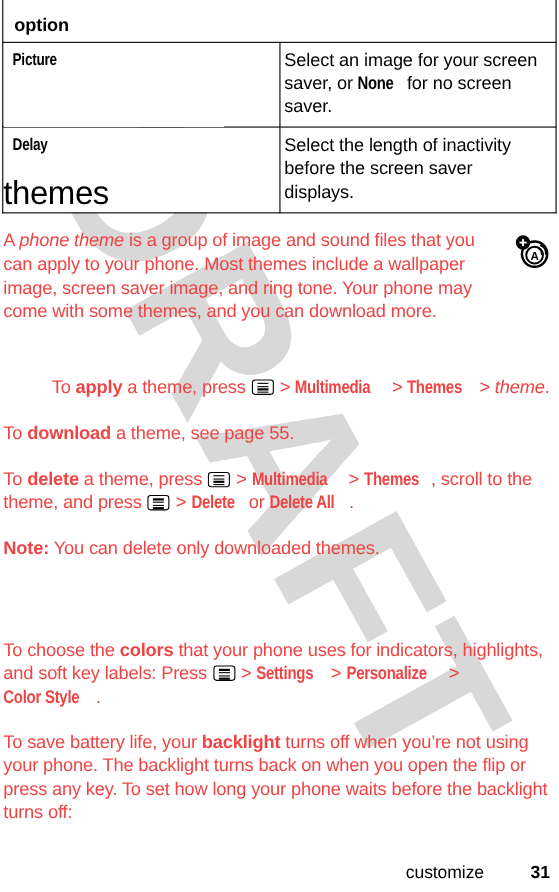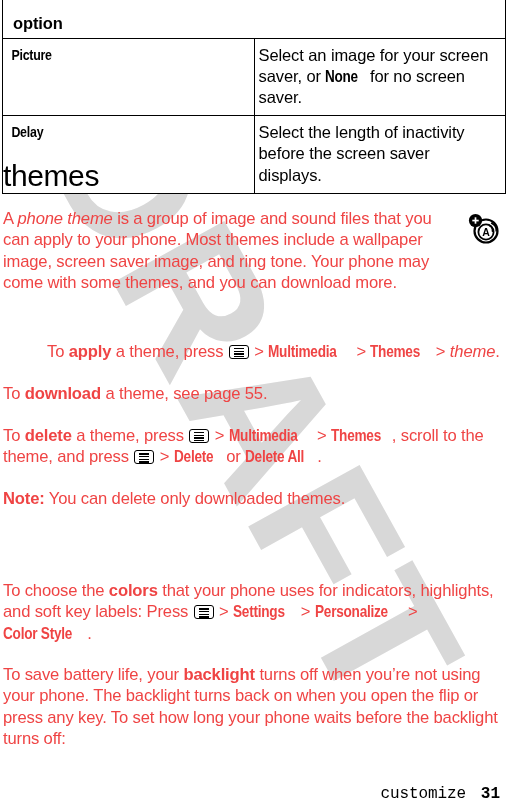--- a/index.html
+++ b/index.html
@@ -163,22 +163,21 @@
     height: 34px;
   }
 
   
   .footer {
     position: absolute;
     bottom: 8px;
     right: 8px;
     display: flex;
     align-items: baseline;
-    gap: 10px;
-    font-family: Liberation Mono, monospace;
+    gap: 36px;
   }
   .footer .f-label {
     font-size: 16px;
     letter-spacing: -0.1px;
   }
   .footer .f-page {
     font-size: 16px;
     font-weight: bold;
     min-width: 24px;
     text-align: right;

